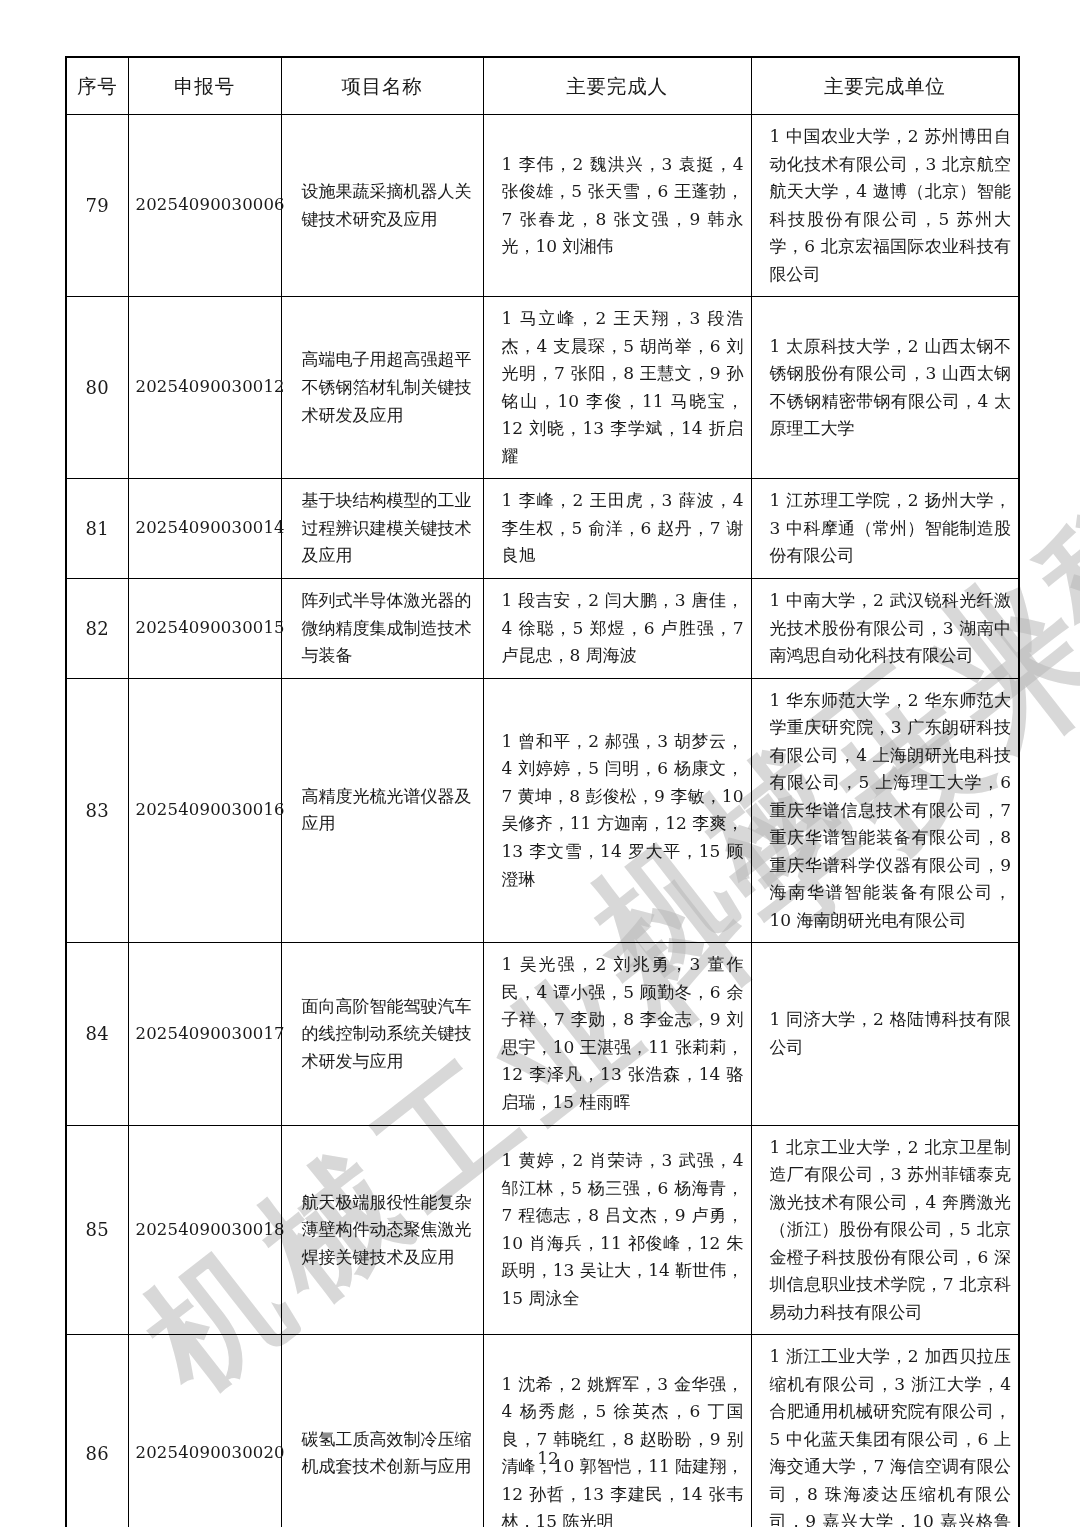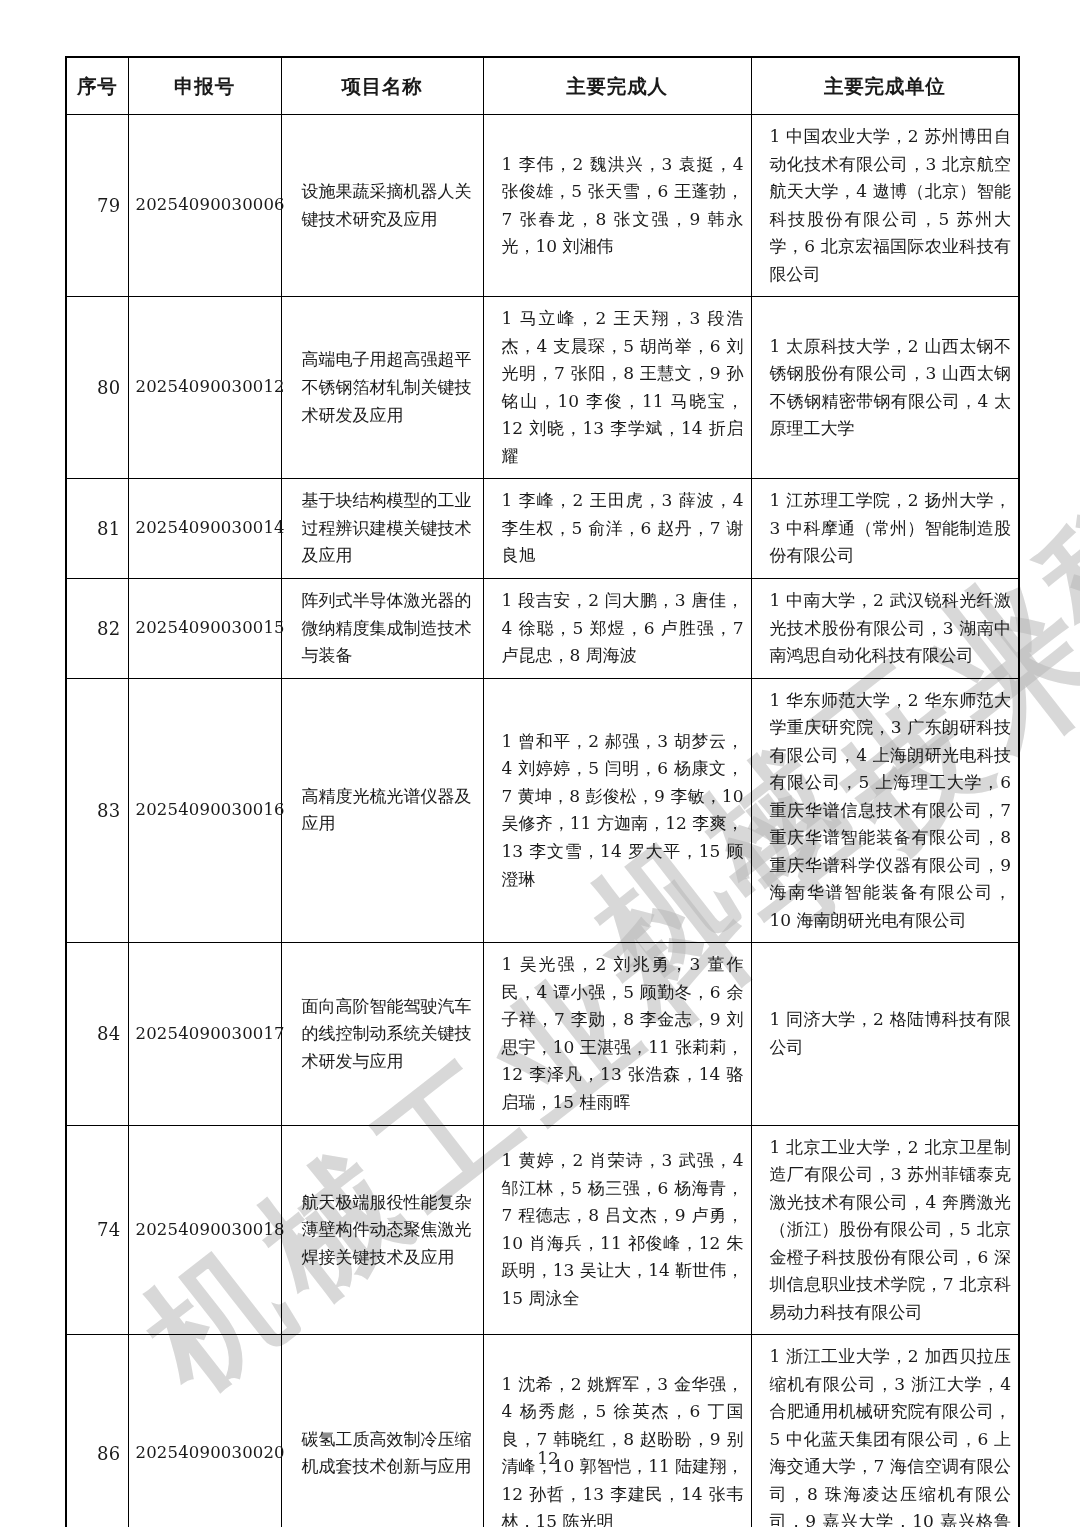--- a/index.html
+++ b/index.html
@@ -74,34 +74,34 @@
 
   col.c-seq   { width: 62px;  }
   col.c-no    { width: 153px; }
   col.c-name  { width: 202px; }
   col.c-ppl   { width: 268px; }
   col.c-org   { width: 268px; }
 
   thead th {
     height: 54px;
     font-size: 19.5px;
-    font-weight: 700;
+    font-weight: 400;
     vertical-align: middle;
     letter-spacing: .04em;
     background: transparent;
   }
 
   tbody td {
     font-size: 17px;
     line-height: 1.62;
     padding: 8px 7px;
     background: transparent;
   }
   td.seq {
-    text-align: right;
+    text-align: center;
     vertical-align: middle;
     font-family: "DejaVu Serif", "Liberation Serif", serif;
     font-size: 18px;
     letter-spacing: .02em;
   }
   td.no {
     text-align: left;
     vertical-align: middle;
     font-family: "DejaVu Serif", "Liberation Serif", serif;
     font-size: 16.5px;
@@ -199,21 +199,21 @@
           <td class="org">1 华东师范大学，2 华东师范大学重庆研究院，3 广东朗研科技有限公司，4 上海朗研光电科技有限公司，5 上海理工大学，6 重庆华谱信息技术有限公司，7 重庆华谱智能装备有限公司，8 重庆华谱科学仪器有限公司，9 海南华谱智能装备有限公司，10 海南朗研光电有限公司</td>
         </tr>
         <tr>
           <td class="seq">84</td>
           <td class="no">20254090030017</td>
           <td class="name">面向高阶智能驾驶汽车的线控制动系统关键技术研发与应用</td>
           <td class="ppl">1 吴光强，2 刘兆勇，3 董作民，4 谭小强，5 顾勤冬，6 余子祥，7 李勋，8 李金志，9 刘思宇，10 王湛强，11 张莉莉，12 李泽凡，13 张浩森，14 骆启瑞，15 桂雨晖</td>
           <td class="org">1 同济大学，2 格陆博科技有限公司</td>
         </tr>
         <tr>
-          <td class="seq">74</td>
+          <td class="seq">85</td>
           <td class="no">20254090030018</td>
           <td class="name">航天极端服役性能复杂薄壁构件动态聚焦激光焊接关键技术及应用</td>
           <td class="ppl">1 黄婷，2 肖荣诗，3 武强，4 邹江林，5 杨三强，6 杨海青，7 程德志，8 吕文杰，9 卢勇，10 肖海兵，11 祁俊峰，12 朱跃明，13 吴让大，14 靳世伟，15 周泳全</td>
           <td class="org">1 北京工业大学，2 北京卫星制造厂有限公司，3 苏州菲镭泰克激光技术有限公司，4 奔腾激光（浙江）股份有限公司，5 北京金橙子科技股份有限公司，6 深圳信息职业技术学院，7 北京科易动力科技有限公司</td>
         </tr>
         <tr>
           <td class="seq">86</td>
           <td class="no">20254090030020</td>
           <td class="name">碳氢工质高效制冷压缩机成套技术创新与应用</td>
           <td class="ppl">1 沈希，2 姚辉军，3 金华强，4 杨秀彪，5 徐英杰，6 丁国良，7 韩晓红，8 赵盼盼，9 别清峰，10 郭智恺，11 陆建翔，12 孙哲，13 李建民，14 张韦林，15 陈光明</td>

